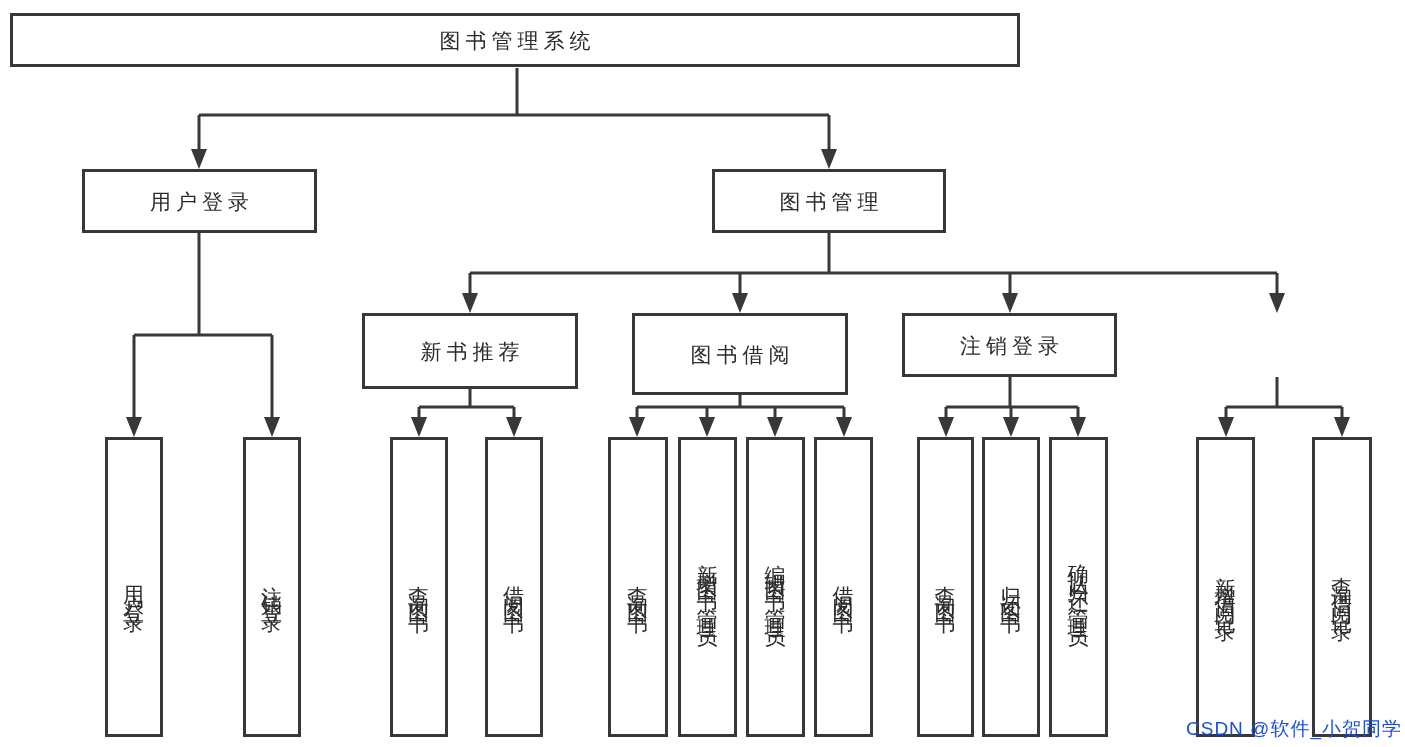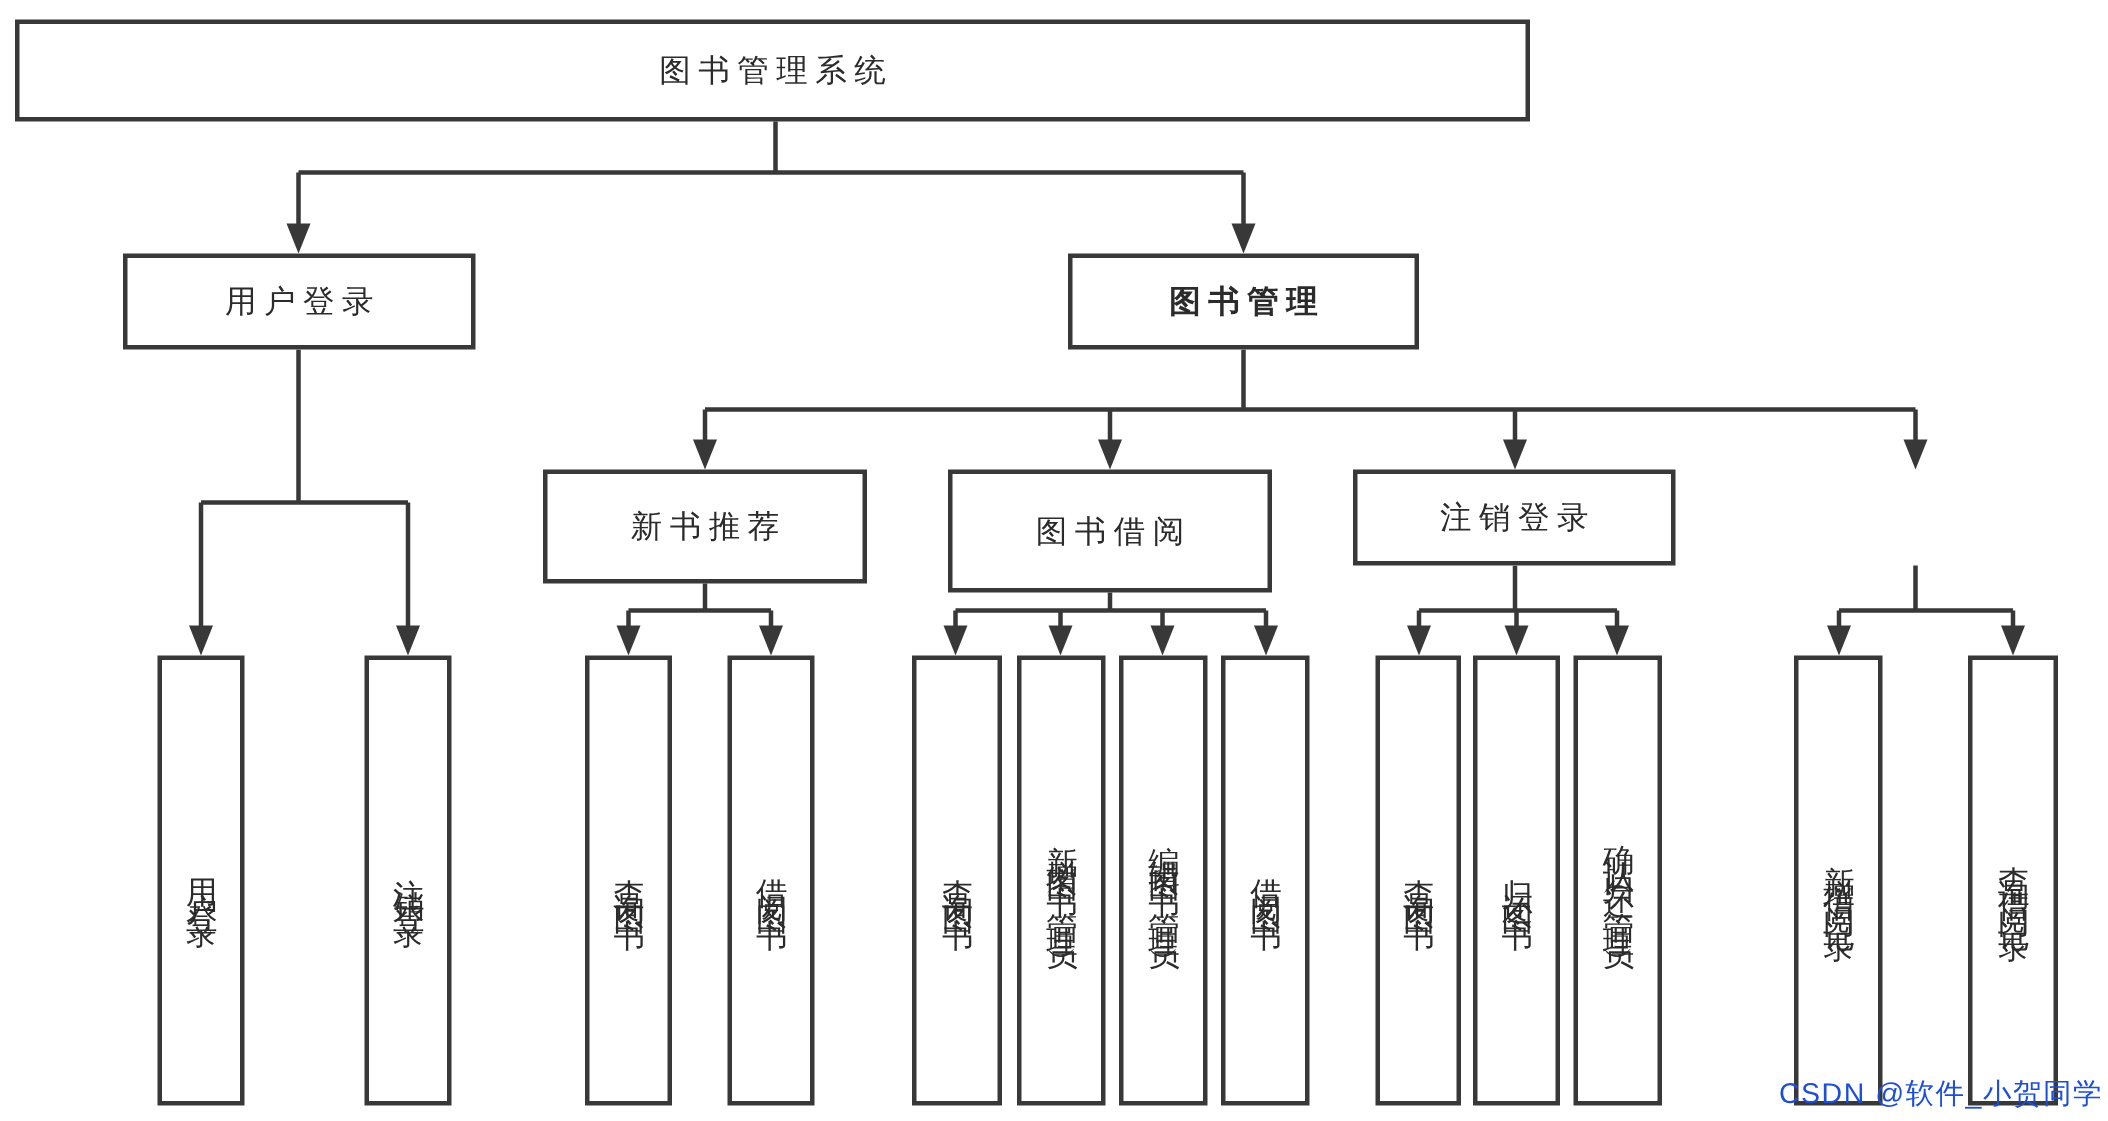--- a/index.html
+++ b/index.html
@@ -53,28 +53,28 @@
       <polygon points="767,417 783,417 775,437"></polygon>
       <polygon points="836,417 852,417 844,437"></polygon>
       <polygon points="938,417 954,417 946,437"></polygon>
       <polygon points="1003,417 1019,417 1011,437"></polygon>
       <polygon points="1070,417 1086,417 1078,437"></polygon>
       <polygon points="1218,417 1234,417 1226,437"></polygon>
       <polygon points="1334,417 1350,417 1342,437"></polygon>
     </g>
   </svg>
 
-  <div class="node h" style="left:10px;top:13px;width:1010px;height:68px;">
+  <div class="node h" style="left:10px;top:13px;width:1010px;height:54px;">
     <span class="label">图书管理系统</span>
   </div>
 
   <div class="node h" style="left:82px;top:169px;width:235px;height:64px;">
     <span class="label">用户登录</span>
   </div>
-  <div class="node h" style="left:712px;top:169px;width:234px;height:64px;font-weight:bold;">
+  <div class="node h" style="left:712px;top:169px;width:234px;height:64px;">
     <span class="label">图书管理</span>
   </div>
 
   <div class="node h" style="left:362px;top:313px;width:216px;height:76px;">
     <span class="label">新书推荐</span>
   </div>
   <div class="node h" style="left:632px;top:313px;width:216px;height:82px;">
     <span class="label">图书借阅</span>
   </div>
   <div class="node h" style="left:902px;top:313px;width:215px;height:64px;">

